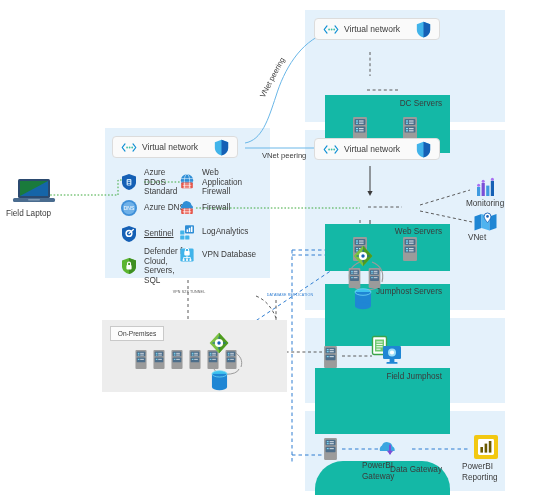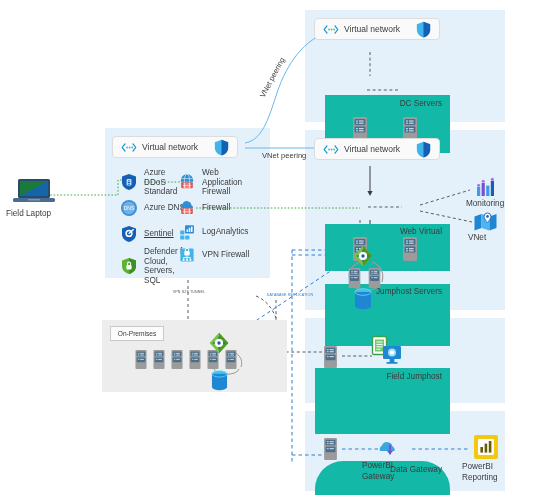--- a/index.html
+++ b/index.html
@@ -198,21 +198,21 @@
   <div class="svc" style="left:178px;top:246px;">
     <svg class="ic" viewBox="0 0 18 18">
       <rect x="2.4" y="2.4" width="13.2" height="13.2" rx="1.4" fill="#41b4ea"></rect>
       <rect x="6.3" y="5.1" width="5.4" height="4.4" rx=".9" fill="#ffffff"></rect>
       <path d="M7.3,5.1 V4 a1.7,1.7 0 0 1 3.4,0 V5.1" stroke="#ffffff" stroke-width="1" fill="none"></path>
       <path d="M9,9.5 V11.6 M9,11.6 H5.6 V13.4 M9,11.6 H12.4 V13.4 M9,11.6 V13.4" stroke="#ffffff" stroke-width=".9" fill="none"></path>
       <circle cx="5.6" cy="14" r="1.1" fill="#ffffff"></circle>
       <circle cx="9" cy="14" r="1.1" fill="#ffffff"></circle>
       <circle cx="12.4" cy="14" r="1.1" fill="#ffffff"></circle>
     </svg>
-    <span class="tx">VPN Firewall</span>
+    <span class="tx">VPN Database</span>
   </div>
 
   <div class="abs vnet-bar" style="left:314px;top:18px;width:126px;height:22px;">
     <svg class="vnet-ico" viewBox="0 0 20 13">
       <path d="M5,2 L1.5,6.5 L5,11" stroke="#0e8fd4" stroke-width="1.5" fill="none" stroke-linecap="round" stroke-linejoin="round"></path>
       <path d="M15,2 L18.5,6.5 L15,11" stroke="#0e8fd4" stroke-width="1.5" fill="none" stroke-linecap="round" stroke-linejoin="round"></path>
       <circle cx="7.6" cy="6.5" r="1.15" fill="#41c2a8"></circle>
       <circle cx="10.8" cy="6.5" r="1.15" fill="#41c2a8"></circle>
       <circle cx="14" cy="6.5" r="1.15" fill="#41c2a8"></circle>
     </svg>
@@ -262,21 +262,21 @@
       <circle cx="14" cy="6.5" r="1.15" fill="#41c2a8"></circle>
     </svg>
     <span class="vlabel">Virtual network</span>
     <svg class="shield-ico" viewBox="0 0 16 18">
       <path d="M8,.7 L15.1,3.4 V9.2 C15.1,13.4 11.9,16.4 8,17.4 C4.1,16.4 .9,13.4 .9,9.2 V3.4 Z" fill="#41b4ea"></path>
       <path d="M8,.7 L15.1,3.4 V9.2 C15.1,13.4 11.9,16.4 8,17.4 Z" fill="#1560b5"></path>
     </svg>
   </div>
 
   <div class="abs sub-panel" style="left:325px;top:183px;width:125px;height:47px;">
-    <div class="cap-r" style="position:absolute;right:8px;top:3px;">Web Virtual</div>
+    <div class="cap-r" style="position:absolute;right:8px;top:3px;">Web Servers</div>
     <svg class="abs" width="14" height="24" viewBox="0 0 14 24" style="left:28px;top:13px;">
       <rect x="0" y="0" width="14" height="24" rx="1.3" fill="#9b9b9b"></rect>
       <rect x="1.6" y="2" width="10.8" height="6" rx=".9" fill="#4d6e8a"></rect>
       <rect x="3" y="3.4" width="2" height="1.2" fill="#7fe3ff"></rect>
       <rect x="3" y="5.6" width="2" height="1.2" fill="#7fe3ff"></rect>
       <rect x="6" y="3.4" width="4.6" height="1.2" fill="#cfd8e0"></rect>
       <rect x="6" y="5.6" width="4.6" height="1.2" fill="#cfd8e0"></rect>
       <rect x="1.6" y="9.6" width="10.8" height="6" rx=".9" fill="#4d6e8a"></rect>
       <rect x="3" y="11" width="2" height="1.2" fill="#7fe3ff"></rect>
       <rect x="3" y="13.2" width="2" height="1.2" fill="#7fe3ff"></rect>

